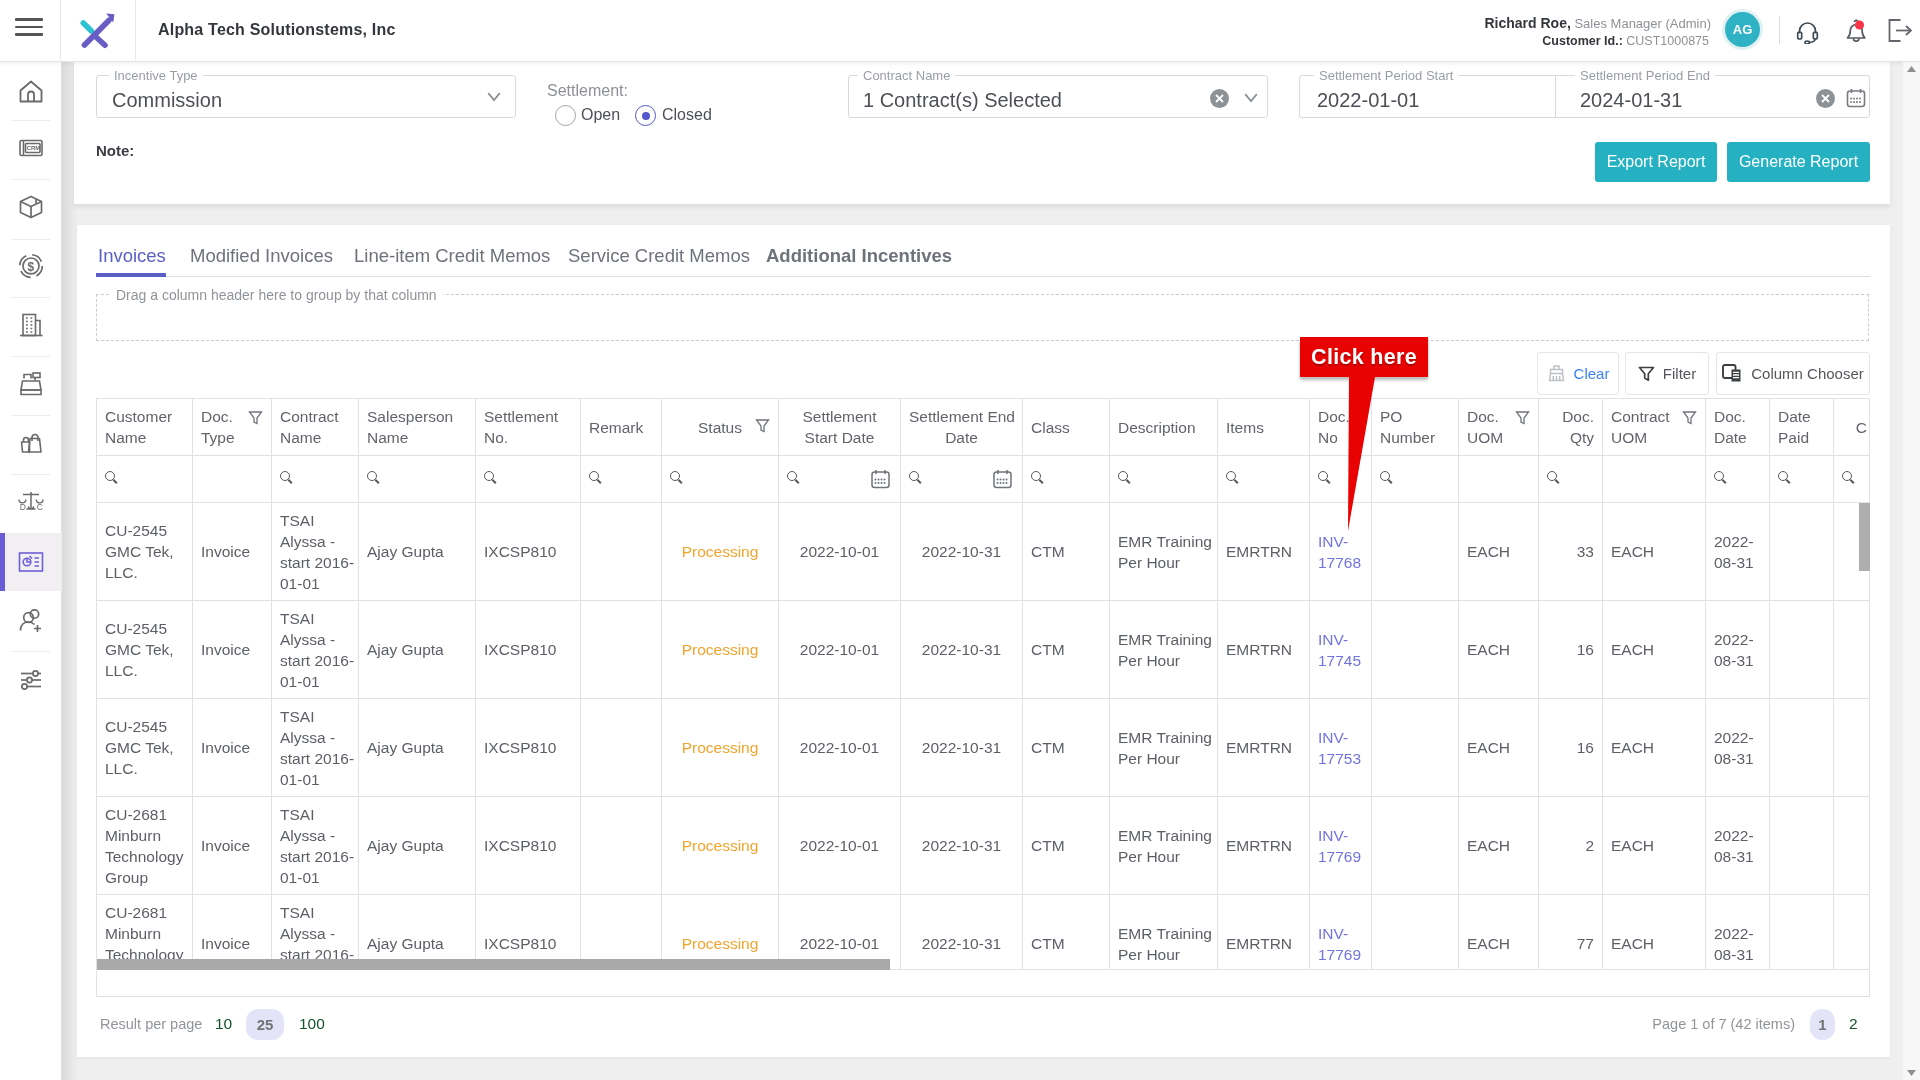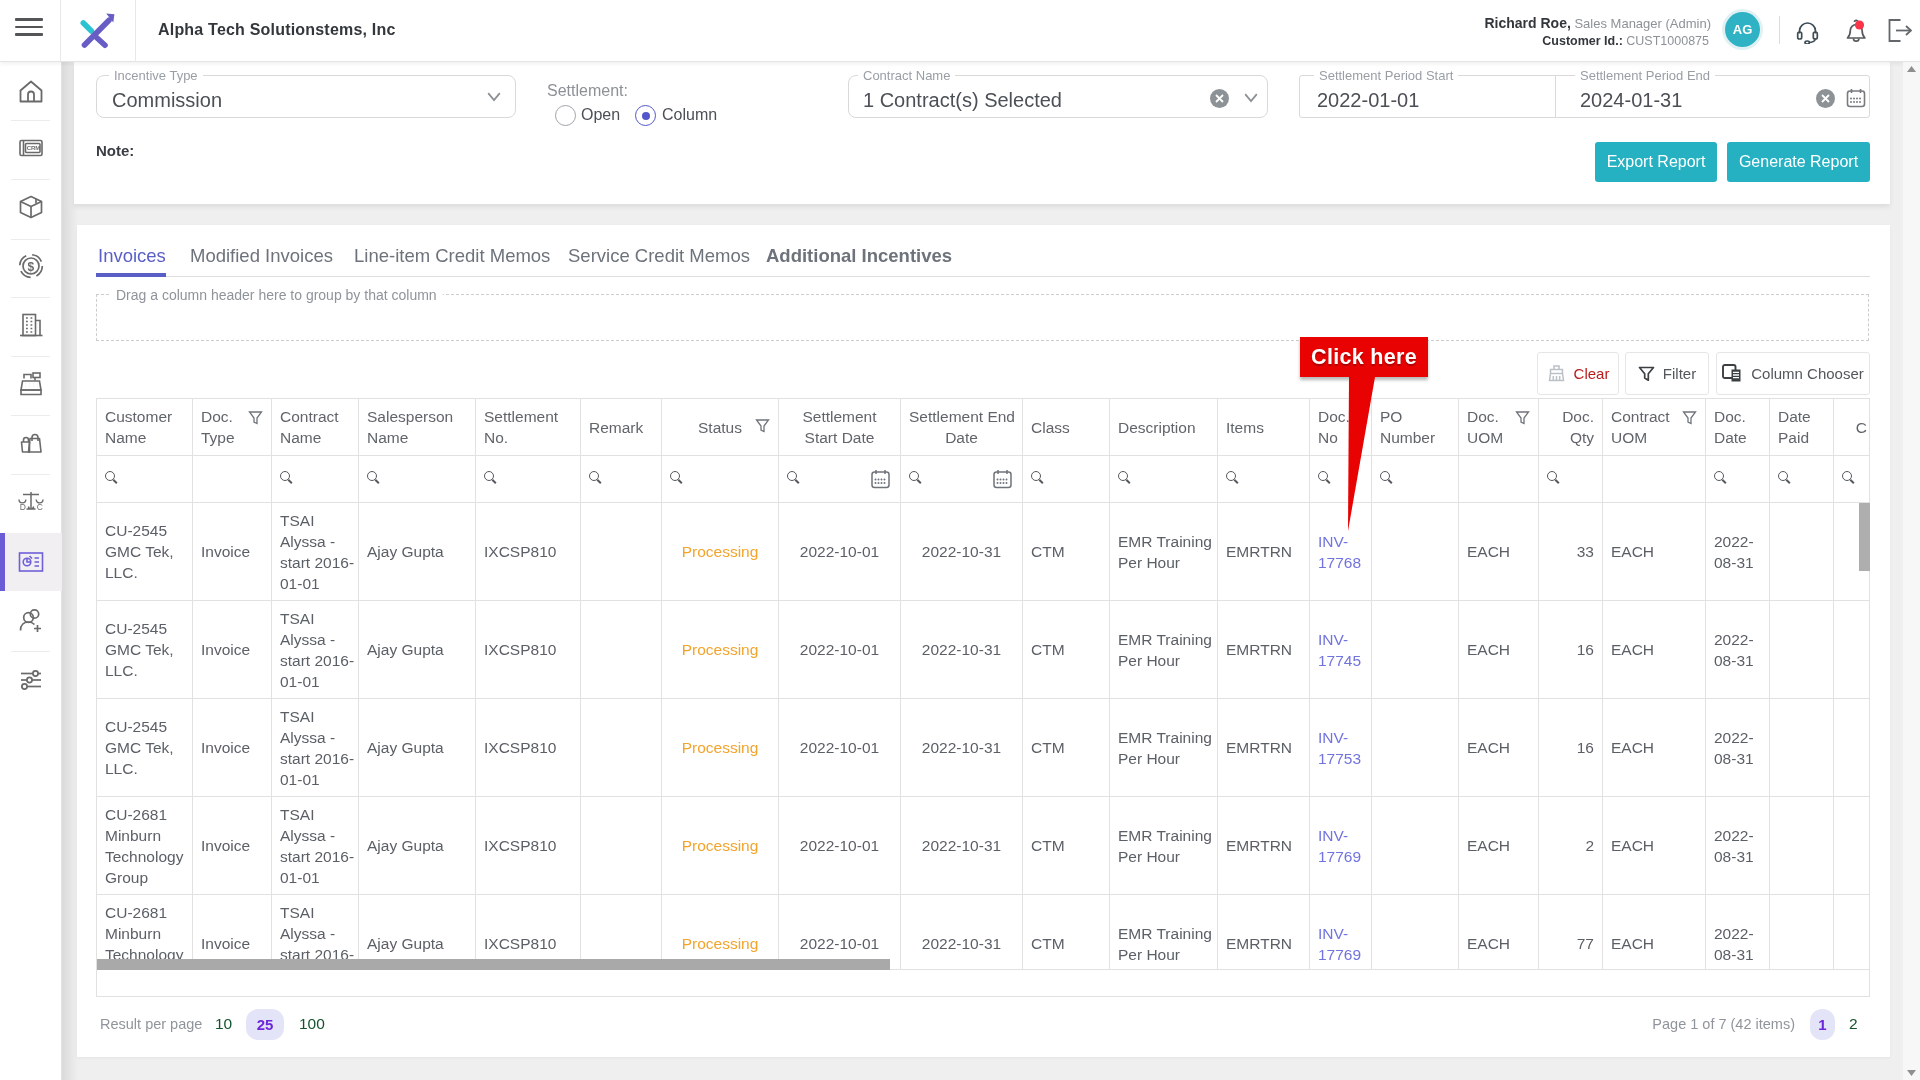--- a/index.html
+++ b/index.html
@@ -26,21 +26,21 @@
 #topdiv { left:1779px; top:16px; width:1px; height:28px; background:#dadde0; }
 
 
 #sidebar { left:0; top:62px; width:62px; height:1018px; background:#fff; border-right:1px solid #e2e2e2; z-index:40; }
 .sdiv { position:absolute; left:11px; width:39px; height:1px; background:#ececec; }
 .sicon { position:absolute; left:17px; }
 #sactive { position:absolute; left:0; top:471px; width:62px; height:58px; background:#f1eff2; }
 #sabar { position:absolute; left:0; top:471px; width:5px; height:58px; background:#6a5cd5; }
 
 
-.fbox { border:1px solid #d9d9d9; border-radius:8px; background:#fff; height:43px; }
+.fbox { border:1px solid #d9d9d9; border-radius:3px; background:#fff; height:43px; }
 .flab { position:absolute; top:-8px; font-size:13px; color:#999ea5; background:#fff; padding:0 5px; white-space:nowrap; }
 .fval { position:absolute; top:13px; font-size:20px; color:#4c5056; white-space:nowrap; }
 .note-t { font-size:15px; font-weight:bold; color:#3a3e44; }
 .note-r { font-size:13px; color:#f15b5b; }
 .tealbtn { background:#25b1c2; border-radius:3px; color:#fff; font-size:16px; text-align:center; line-height:40px; height:40px; }
 
 
 .tab { font-size:18.5px; color:#6d727b; white-space:nowrap; }
 .tab.on { color:#5a5fc8; }
 #tabline { left:96px; top:276px; width:1774px; height:1px; background:#dcdee0; }
@@ -66,21 +66,21 @@
 .cc, #grid th.cc { text-align:center; }
 .cr, #grid th.cr { text-align:right; }
 #grid td.orange { color:#f2a42c; }
 #grid td.lnk { color:#7173de; }
 #vsb { left:1859px; top:503px; width:11px; height:68px; background:#aeaeae; }
 #hsb { left:97px; top:959px; width:793px; height:11px; background:#a9a9a9; }
 
 
 .pgtxt { font-size:14.5px; color:#90959b; }
 .pgnum { font-size:15.5px; color:#14532d; }
-.pgbox { background:#e4e4f9; border-radius:12px; color:#6d28d9; font-size:15px; font-weight:bold; text-align:center; }
+.pgbox { background:#e4e4f9; border-radius:12px; color:#737373; font-size:15px; font-weight:bold; text-align:center; }
 
 
 #bscroll { left:1903px; top:62px; width:17px; height:1018px; background:#f7f7f8; z-index:60; }
 
 
 #clickhere { left:1300px; top:337px; width:128px; height:40px; background:#e80202; color:#fff; font-weight:bold; font-size:21.5px; letter-spacing:.3px; text-align:center; line-height:41px; z-index:30; text-shadow:0 2px 1px rgba(120,0,0,.5); box-shadow:0 3px 3px rgba(0,0,0,.28); }
 #clickptr { left:1300px; top:377px; z-index:30; }
 svg { display:block; }
 </style>
 </head>
@@ -96,21 +96,21 @@
     <span class="fval" style="left:15px;">Commission</span>
     <svg class="abs" style="left:390px;top:16px;" width="14" height="10" viewBox="0 0 14 10">
         <polyline points="1.2,1.2 7,8 12.8,1.2" fill="none" stroke="#8b9095" stroke-width="1.8"></polyline>
       </svg>
   </div>
   <div class="abs" style="left:547px;top:82px;font-size:16px;color:#8d9196;">Settlement:</div>
   <div class="abs" style="left:555px;top:105px;width:21px;height:21px;border:1.5px solid #a0a4a8;border-radius:50%;"></div>
   <div class="abs" style="left:581px;top:106px;font-size:16px;color:#4c5056;">Open</div>
   <div class="abs" style="left:635px;top:105px;width:21px;height:21px;border:1.5px solid #5257c9;border-radius:50%;"></div>
   <div class="abs" style="left:641.5px;top:111.5px;width:8px;height:8px;background:#5257c9;border-radius:50%;"></div>
-  <div class="abs" style="left:662px;top:106px;font-size:16px;color:#4c5056;">Column</div>
+  <div class="abs" style="left:662px;top:106px;font-size:16px;color:#4c5056;">Closed</div>
 
   <div class="abs fbox" style="left:848px;top:75px;width:420px;">
     <span class="flab" style="left:9px;">Contract Name</span>
     <span class="fval" style="left:14px;">1 Contract(s) Selected</span>
     <svg class="abs" style="left:361px;top:13px;" width="19" height="19" viewBox="0 0 19 19">
         <circle cx="9.5" cy="9.5" r="9.5" fill="#8d9297"></circle>
         <path d="M6 6 L13 13 M13 6 L6 13" stroke="#fff" stroke-width="1.8"></path>
       </svg>
     <svg class="abs" style="left:395px;top:17px;" width="14" height="10" viewBox="0 0 14 10">
         <polyline points="1.2,1.2 7,8 12.8,1.2" fill="none" stroke="#8b9095" stroke-width="1.8"></polyline>
@@ -152,21 +152,21 @@
   <div class="abs tab" style="left:190px;top:245px;">Modified Invoices</div>
   <div class="abs tab" style="left:354px;top:245px;">Line-item Credit Memos</div>
   <div class="abs tab" style="left:568px;top:245px;">Service Credit Memos</div>
   <div class="abs tab" style="left:766px;top:245px;font-weight:bold;">Additional Incentives</div>
   <div id="tabline" class="abs"></div>
   <div id="tabu" class="abs"></div>
 
   <div id="grpbox" class="abs"></div>
   <div id="grplab" class="abs">Drag a column header here to group by that column</div>
 
-  <div class="abs tbtn" style="left:1537px;top:352px;width:82px;color:#b91c1c;">
+  <div class="abs tbtn" style="left:1537px;top:352px;width:82px;color:#3b82f6;">
     <svg width="19" height="19" viewBox="0 0 19 19" fill="none" stroke="#bcc1c7" stroke-width="1.5">
         <path d="M7 5.5 V2 h5 v3.5 M3.5 5.5 h12 v4 h-12 z M3.5 9.5 l-1 7 h14 l-1 -7 M6.3 12 v4.5 M9.5 12 v4.5 M12.7 12 v4.5"></path>
       </svg>
     <span>Clear</span>
   </div>
   <div class="abs tbtn" style="left:1625px;top:352px;width:84px;">
     <svg width="17" height="16" viewBox="0 0 17 16" fill="none" stroke="#3c4043" stroke-width="1.7" stroke-linejoin="round">
         <path d="M1.5 1.5 h14 L10.3 7.8 v6.4 l-3.6 -2.1 v-4.3 z"></path>
       </svg>
     <span>Filter</span>

